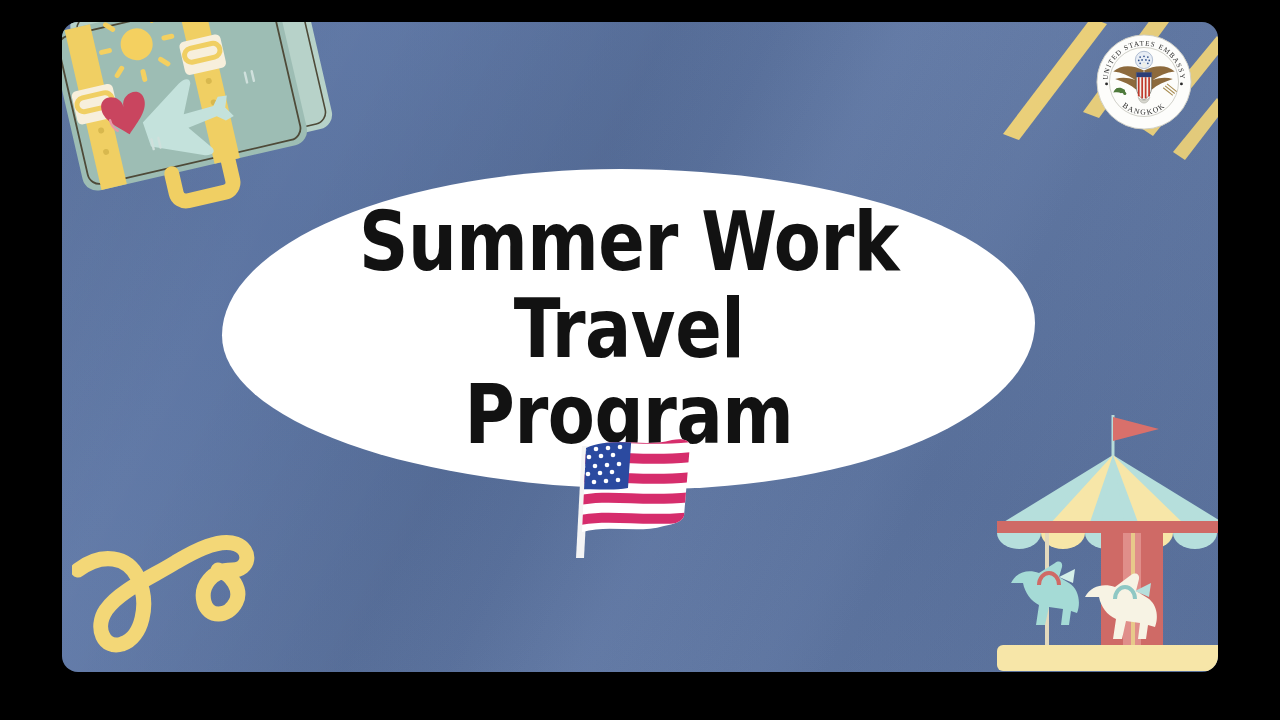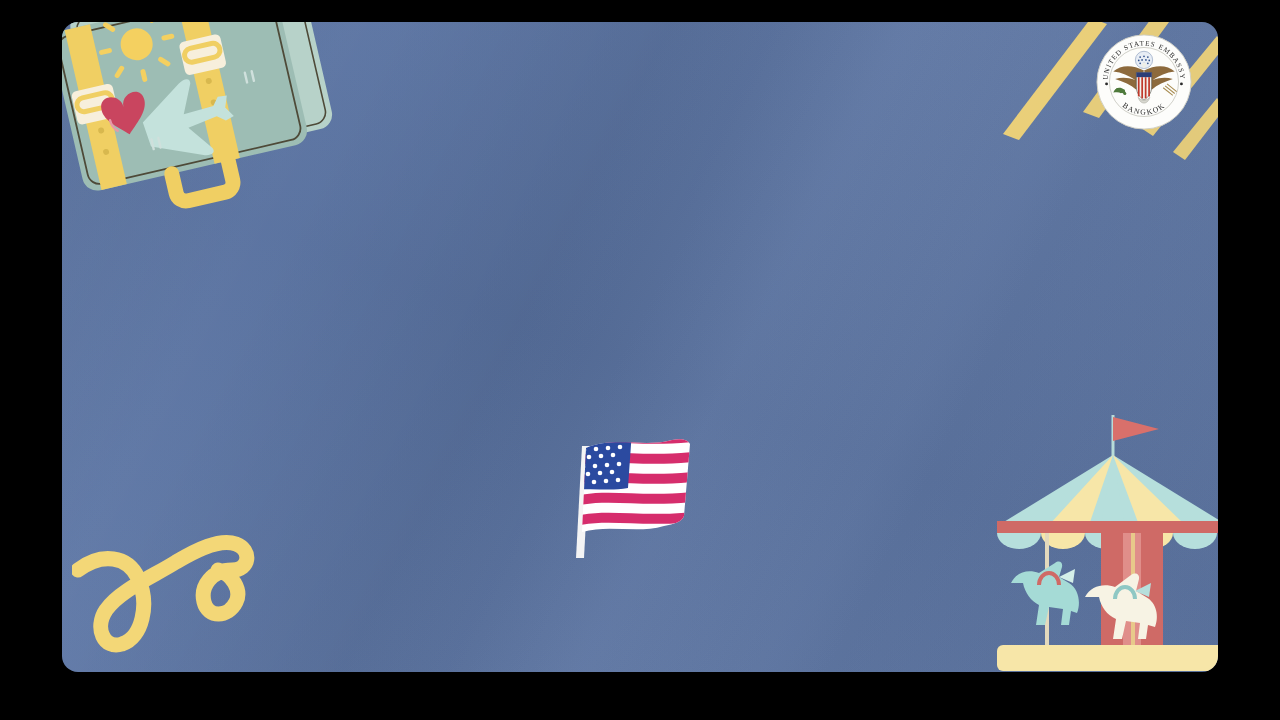--- a/index.html
+++ b/index.html
@@ -209,20 +209,26 @@
         <path d="M206 8 a16 16 0 0 1 13 7 l-26 6 a16 16 0 0 1 13 -13 z" fill="#c9455f"></path>
         <g stroke="#f2f0e8" stroke-width="2.6" stroke-linecap="round" fill="none">
           <path d="M226 16 c8 -2 16 2 18 8"></path>
           <path d="M226 16 c6 4 10 10 10 16"></path>
           <path d="M226 16 c2 8 0 16 -4 20"></path>
           <path d="M226 16 c-6 2 -12 8 -14 14"></path>
         </g>
       </g>
     </svg>
 
+    <div id="title-blob">
+      <div id="title-text">
+        <span>Summer Work Travel</span><br>
+        <span>Program</span>
+      </div>
+    </div>
 
     <svg id="us-flag" viewBox="0 0 150 140">
       <defs>
         <clipPath id="wave">
           <path d="M28 18 C56 6 86 18 114 10 C124 8 130 10 132 14 L126 86 C124 92 116 94 106 96 C78 104 52 94 24 102 Z"></path>
         </clipPath>
       </defs>
 
       <path d="M24 16 L32 16 L26 128 L18 128 Z" fill="#f4f4f4"></path>
       <g clip-path="url(#wave)">

